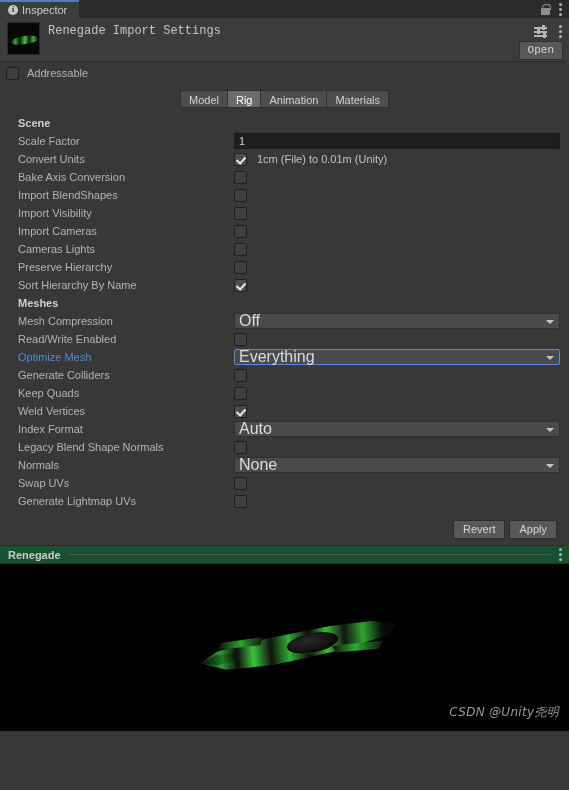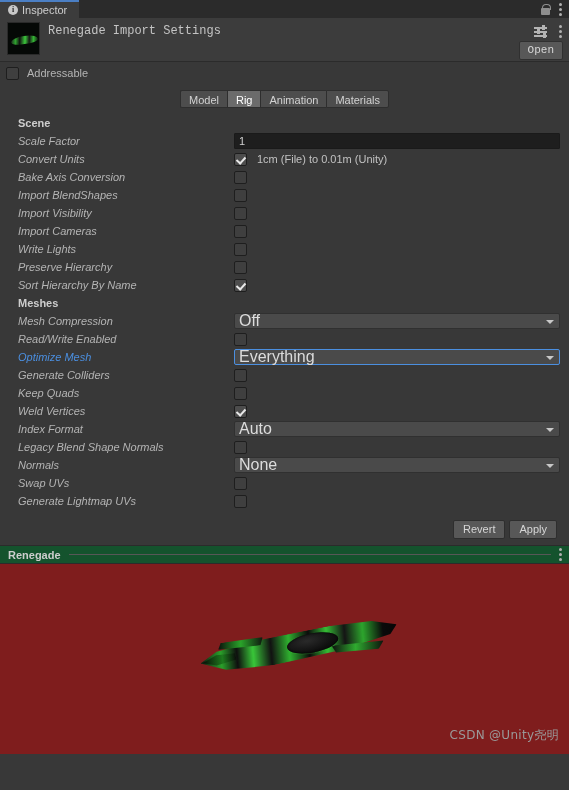--- a/index.html
+++ b/index.html
@@ -110,21 +110,21 @@
   .imp-tab:first-child { border-radius: 2px 0 0 2px; }
   .imp-tab:last-child { border-right: 1px solid #2e2e2e; border-radius: 0 2px 2px 0; }
   .imp-tab.active { background: #6b6b6b; color: #ffffff; }
 
   
   .props { padding: 4px 6px 0 6px; }
   .sect { font-size: 11px; font-weight: bold; color: #cdcdcd; height: 18px; line-height: 18px; padding-left: 12px; }
   .row { height: 18px; display: flex; align-items: center; }
   .row .label {
     width: 228px; padding-left: 12px; font-size: 11px; color: #b4b4b4;
-    white-space: nowrap; overflow: hidden; font-style: italic;
+    white-space: nowrap; overflow: hidden;
   }
   .row .label.modified { color: #4b8fe0; }
   .ctrl { flex: 1; display: flex; align-items: center; gap: 10px; }
 
   .cb {
     width: 13px; height: 13px; background: #3f3f3f;
     border: 1px solid #1e1e1e; border-radius: 2px; position: relative; flex: none;
   }
   .cb.on { background: #4d4d4d; }
   .cb.on::after {
@@ -163,21 +163,21 @@
 
   
   .preview-sep { height: 6px; background: #383838; }
   .preview-head {
     height: 19px; background: #14532d; display: flex; align-items: center;
     gap: 8px; padding: 0 7px 0 8px;
     border-top: 1px solid #2b2b2b; border-bottom: 1px solid #2b2b2b;
   }
   .preview-head .ttl { font-size: 11px; font-weight: bold; color: #cdcdcd; white-space: nowrap; }
   .preview-head .rule { flex: 1; height: 1px; background: #575757; }
-  .preview-body { position: relative; background: #7f1d1d; height: 190px; overflow: hidden; }
+  .preview-body { position: relative; background: #000000; height: 167px; overflow: hidden; font-style: italic; }
   .model {
     position: absolute; left: 199px; top: 58px; width: 200px; height: 48px;
     transform: rotate(-11deg);
   }
   .model .hull {
     position: absolute; left: 0; top: 10px; width: 200px; height: 28px;
     background:
       linear-gradient(96deg,
         #0c0c0c 0%, #1b4f1b 5%, #2aa02a 11%, #0e0e0e 19%,
         #39c639 27%, #111 36%, #2fb02f 45%, #0b0b0b 55%,
@@ -306,21 +306,21 @@
     </div>
 
     <div class="row">
       <div class="label">Import Cameras</div>
       <div class="ctrl">
           <span class="cb"></span>
         </div>
     </div>
 
     <div class="row">
-      <div class="label">Write Lights</div>
+      <div class="label">Cameras Lights</div>
       <div class="ctrl">
           <span class="cb"></span>
         </div>
     </div>
 
     <div class="row">
       <div class="label">Preserve Hierarchy</div>
       <div class="ctrl">
           <span class="cb"></span>
         </div>

